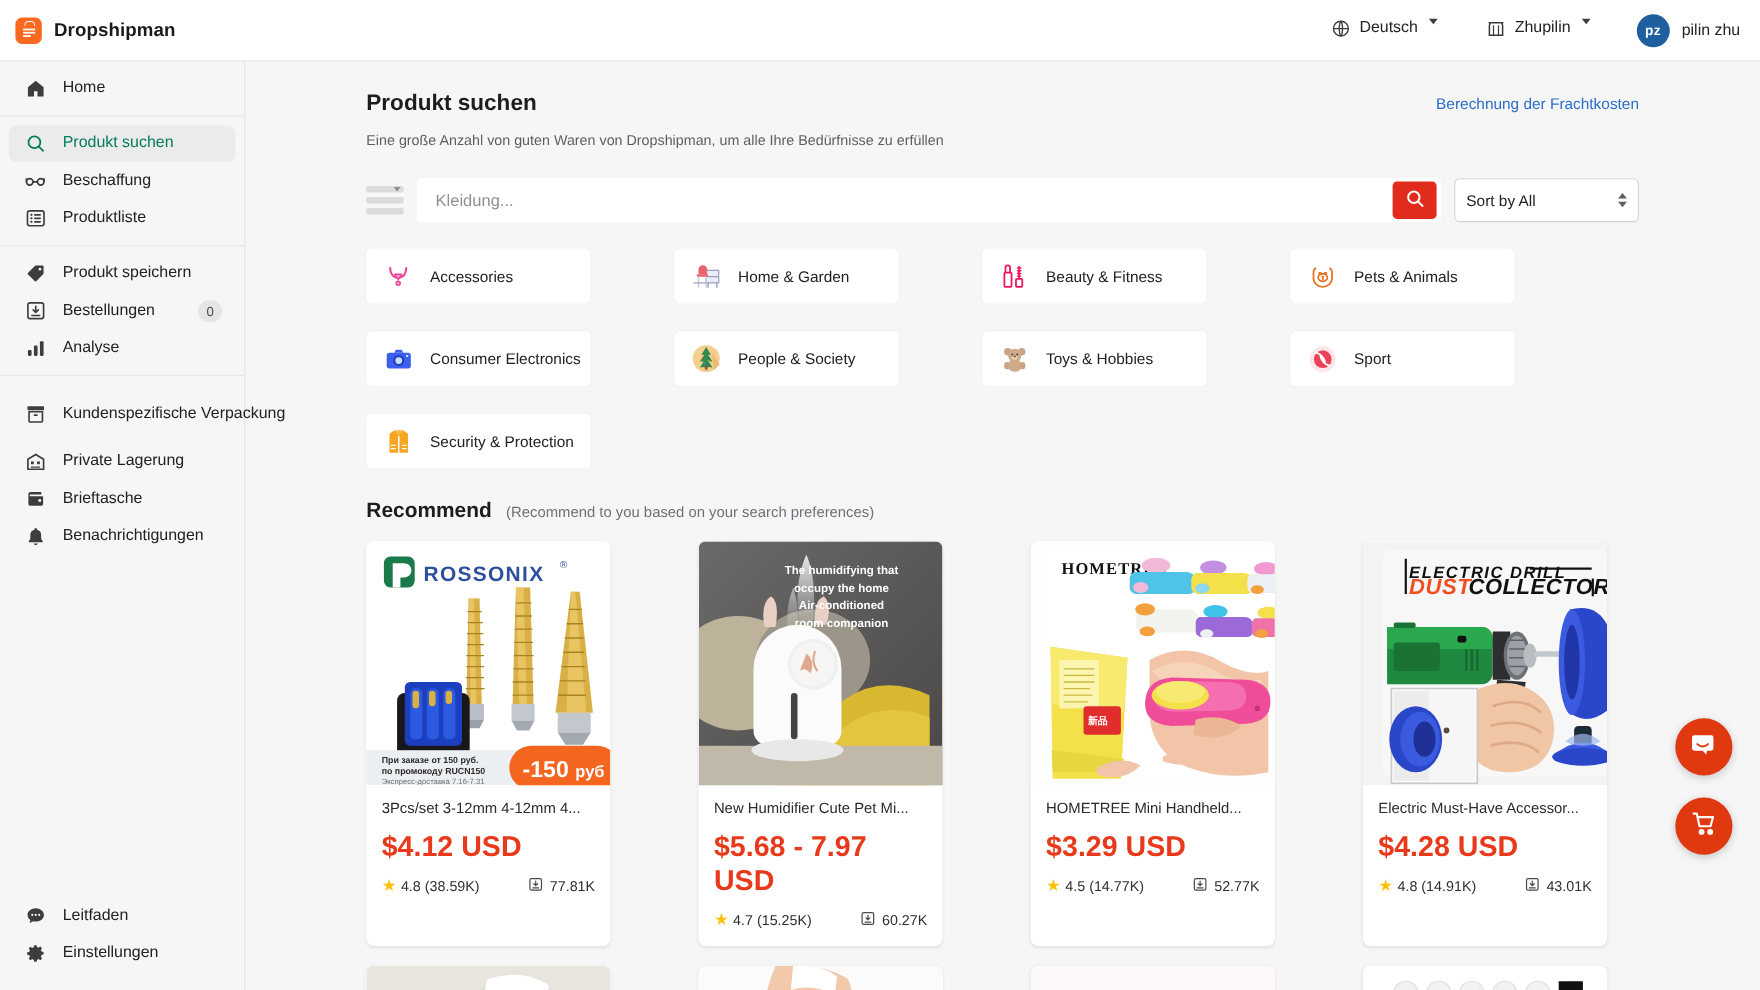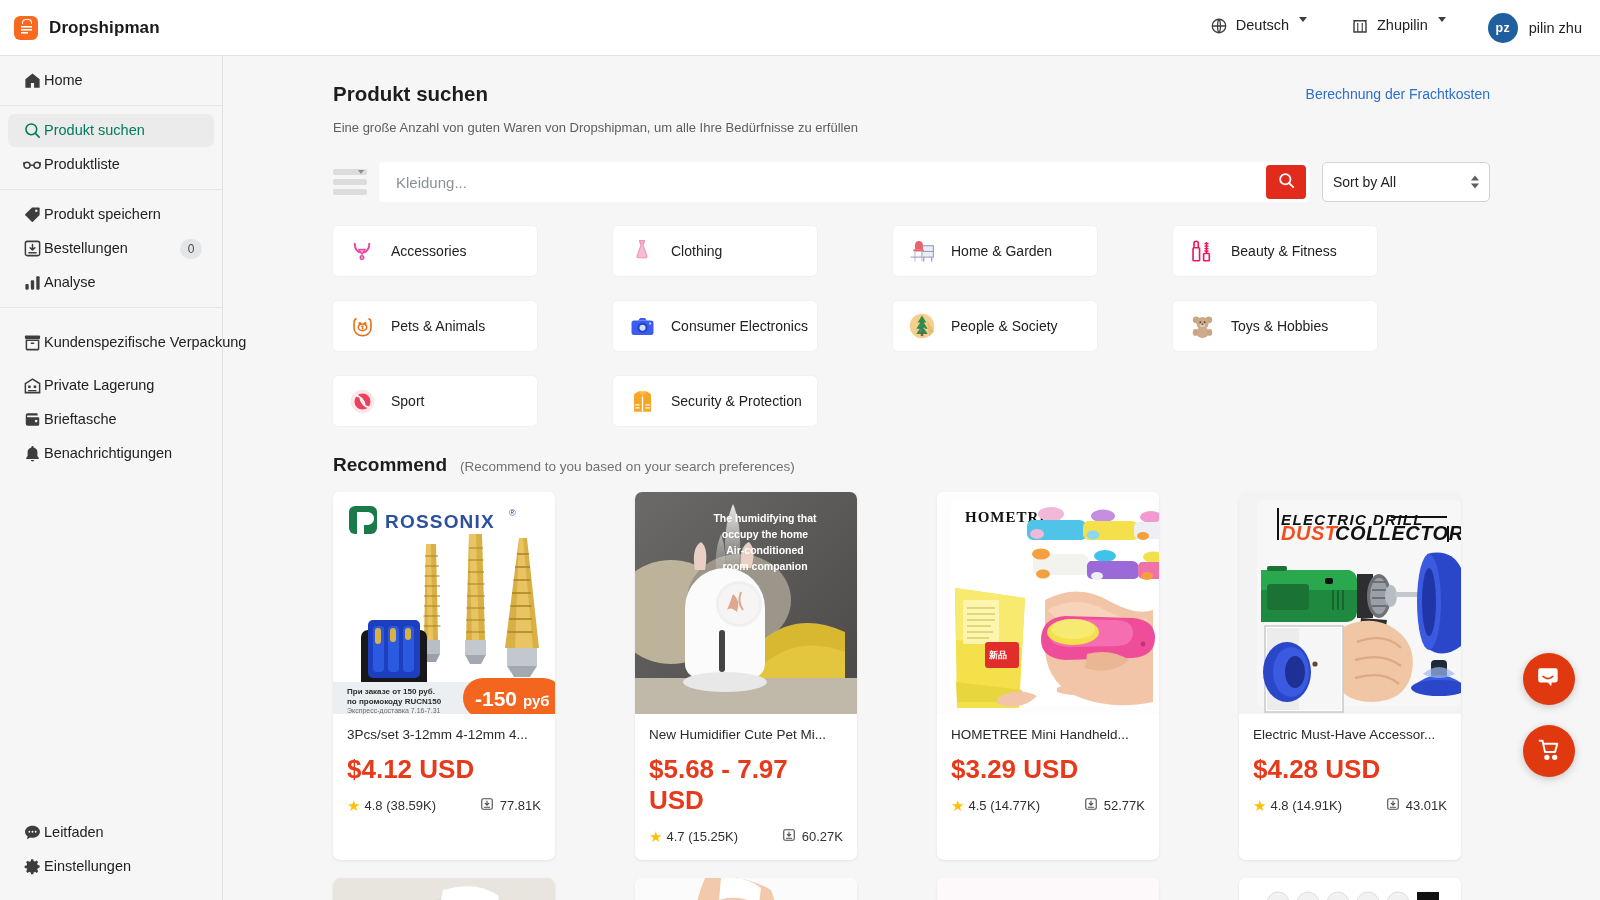--- a/index.html
+++ b/index.html
@@ -66,21 +66,21 @@
     background: #f6f6f7;
     border-right: 1px solid #e1e1e1;
     display: flex; flex-direction: column;
     z-index: 30;
   }
   .nav-group { padding: 7px 0; border-bottom: 1px solid #e6e6e6; }
   .nav-group.last { border-bottom: none; }
   .nav-spacer { flex: 1; }
   .nav-bottom { padding: 6px 0 16px; }
   .nav-item {
-    display: flex; align-items: center; gap: 2px;
+    display: flex; align-items: center; gap: 15px;
     height: 33px; padding: 0 12px 0 14px;
     margin: 1px 8px; border-radius: 7px;
     font-size: 14.5px; color: #202223; cursor: pointer;
     white-space: nowrap;
   }
   .nav-item.multiline { height: 52px; align-items: center; }
   .nav-item .label { line-height: 1.25; }
   .nav-item.active { background: #ebebeb; color: #007b5c; font-weight: 500; }
   .nav-item.active svg { stroke: #007b5c; fill: none; }
   .nav-ico { width: 20px; height: 20px; flex: 0 0 20px; display:flex; align-items:center; justify-content:center; }
@@ -266,20 +266,34 @@
       <span class="label">Produkt suchen</span>
     </div>
     <div class="nav-item">
       <span class="nav-ico">
         <svg width="21" height="21" viewBox="0 0 24 24" fill="none" stroke="#3d3d3d" stroke-width="1.8">
             <circle cx="6" cy="13" r="3.6"></circle>
             <circle cx="18" cy="13" r="3.6"></circle>
             <path d="M9.6 13h4.8M2.4 13V9M21.6 13V9"></path>
           </svg>
       </span>
+      <span class="label">Beschaffung</span>
+    </div>
+    <div class="nav-item">
+      <span class="nav-ico">
+        <svg width="19" height="19" viewBox="0 0 24 24" fill="#3d3d3d">
+            <rect x="2.5" y="3.5" width="19" height="17" rx="2.5" fill="none" stroke="#3d3d3d" stroke-width="1.9"></rect>
+            <circle cx="7" cy="8" r="1.3"></circle>
+            <circle cx="7" cy="12" r="1.3"></circle>
+            <circle cx="7" cy="16" r="1.3"></circle>
+            <rect x="10" y="7" width="8" height="2" rx="1"></rect>
+            <rect x="10" y="11" width="8" height="2" rx="1"></rect>
+            <rect x="10" y="15" width="8" height="2" rx="1"></rect>
+          </svg>
+      </span>
       <span class="label">Produktliste</span>
     </div>
   </div>
 
   <div class="nav-group">
     <div class="nav-item">
       <span class="nav-ico">
         <svg width="19" height="19" viewBox="0 0 24 24" fill="#3d3d3d">
             <path d="M3 11.5 11.5 3H20a1 1 0 0 1 1 1v8.5L12.5 21a1 1 0 0 1-1.4 0L3 12.9a1 1 0 0 1 0-1.4z"></path>
             <circle cx="16.8" cy="7.2" r="1.5" fill="#f6f6f7"></circle>
@@ -415,29 +429,20 @@
         <span class="cat-ico">
           <svg width="26" height="26" viewBox="0 0 32 32">
               <path d="M7 7c0 7 4 11 9 11s9-4 9-11" fill="none" stroke="#e8459b" stroke-width="2.4" stroke-linecap="round"></path>
               <path d="M12 14h8l-4 6z" fill="#f6a4ce" stroke="#e8459b" stroke-width="1.6" stroke-linejoin="round"></path>
               <circle cx="16" cy="24" r="2.3" fill="#f6a4ce" stroke="#e8459b" stroke-width="1.6"></circle>
             </svg>
         </span>
         <span>Accessories</span>
       </div>
 
-      <div class="cat-tile">
-        <span class="cat-ico">
-          <svg width="26" height="26" viewBox="0 0 32 32">
-              <path d="M13 3h6l-1.6 6 4.6 13c.4 1.2-.3 2.4-1.6 2.4h-8.8c-1.3 0-2-1.2-1.6-2.4l4.6-13z" fill="#f6bcd2" stroke="#ef93b8" stroke-width="1.3"></path>
-              <path d="M13 3c0 2 1.2 3.2 3 3.2S19 5 19 3" fill="none" stroke="#ef93b8" stroke-width="1.3"></path>
-            </svg>
-        </span>
-        <span>Clothing</span>
-      </div>
 
       <div class="cat-tile">
         <span class="cat-ico">
           <svg width="28" height="28" viewBox="0 0 32 32">
               <rect x="16" y="10" width="13" height="13" fill="#eceef7" stroke="#9aa0c4" stroke-width="1.3"></rect>
               <path d="M16 16.5h13" stroke="#9aa0c4" stroke-width="1.3"></path>
               <path d="M18 23v5M27 23v5" stroke="#9aa0c4" stroke-width="1.5"></path>
               <path d="M8 9c0-2.5 2-4.3 4.5-4.3S17 6.5 17 9v5H8z" fill="#e8636f"></path>
               <rect x="6" y="14" width="12" height="2.6" rx="1.2" fill="#e8636f"></rect>
               <path d="M8 16.6V28M16 16.6V28" stroke="#c9ced9" stroke-width="1.6"></path>

